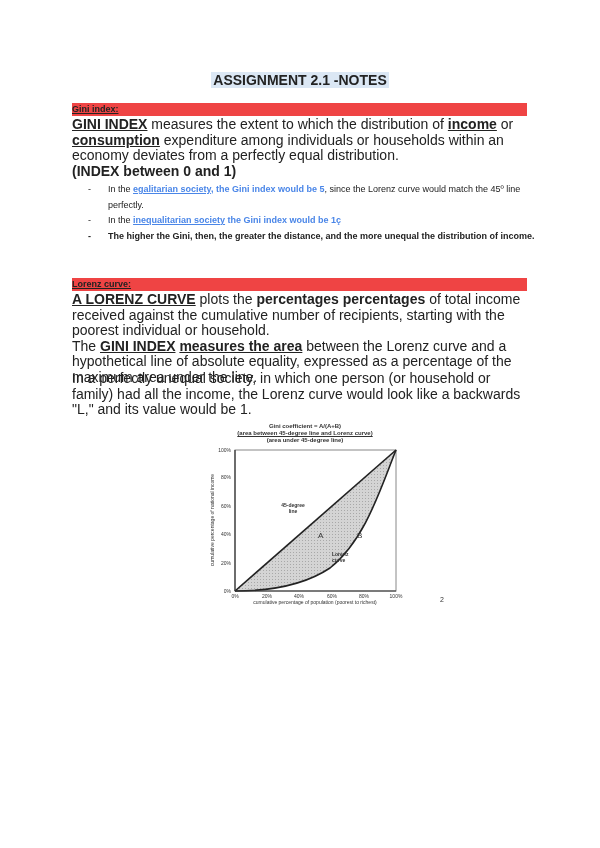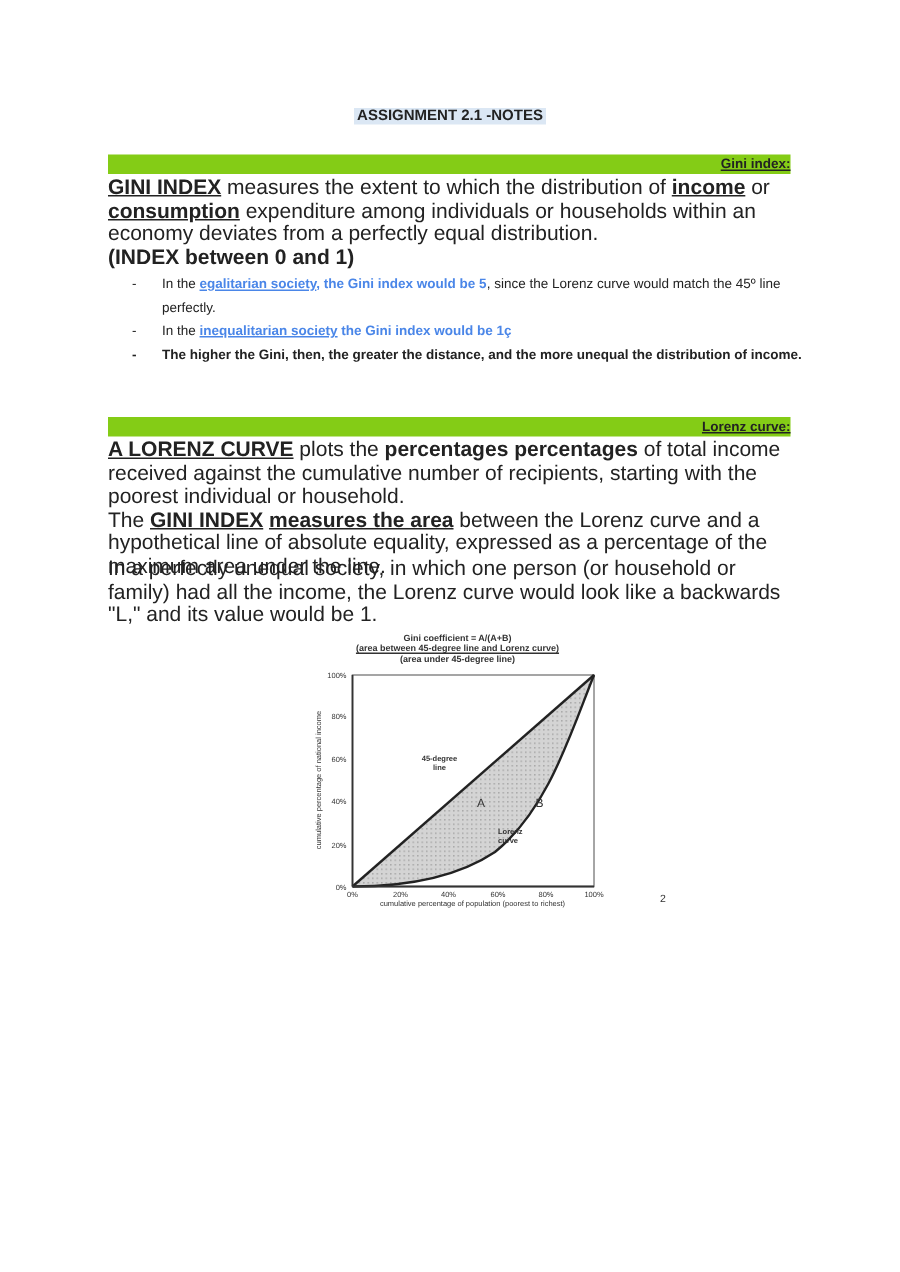--- a/index.html
+++ b/index.html
@@ -1,21 +1,21 @@
 <!DOCTYPE html>
 <html><head>
 <meta charset="utf-8">
 <style>
   html, body { margin: 0; padding: 0; background: #ffffff; }
   body { width: 600px; height: 848px; position: relative; overflow: hidden;
          font-family: "Liberation Sans", "DejaVu Sans", sans-serif; color: #222; }
   .page { position: absolute; left: 0; top: 0; width: 600px; height: 848px; }
-  .title { position: absolute; top: 72px; left: 0; width: 600px; text-align: center; font-size: 10px; font-weight: bold; }
+  .title { position: absolute; top: 72px; left: 0; width: 600px; text-align: center; font-size: 14px; font-weight: bold; }
   .title span { background: #dbe7f4; padding: 0 2px; }
-  .hdr { position: absolute; left: 72px; width: 455px; height: 13px; background: #84cc16; font-size: 9px; font-weight: bold; line-height: 13px; text-align: right; }
+  .hdr { position: absolute; left: 72px; width: 455px; height: 13px; background: #ef4444; font-size: 9px; font-weight: bold; line-height: 13px; }
   .hdr span { text-decoration: underline; }
   .p { position: absolute; left: 72px; width: 460px; font-size: 14px; line-height: 15.5px; }
   .b { font-weight: bold; }
   .u { text-decoration: underline; }
   .blue { color: #4a86e8; font-weight: bold; }
   .bullets { position: absolute; left: 88px; top: 182px; width: 450px; font-size: 9px; line-height: 15.5px; }
   .bullet { position: relative; padding-left: 20px; }
   .bullet .dash { position: absolute; left: 0; top: 0; }
   .figure { position: absolute; left: 200px; top: 420px; width: 210px; height: 190px; }
   .fig-title { position: absolute; left: 0; top: 3px; width: 210px; text-align: center; font-size: 6px; line-height: 7px; font-weight: bold; color: #333; }

